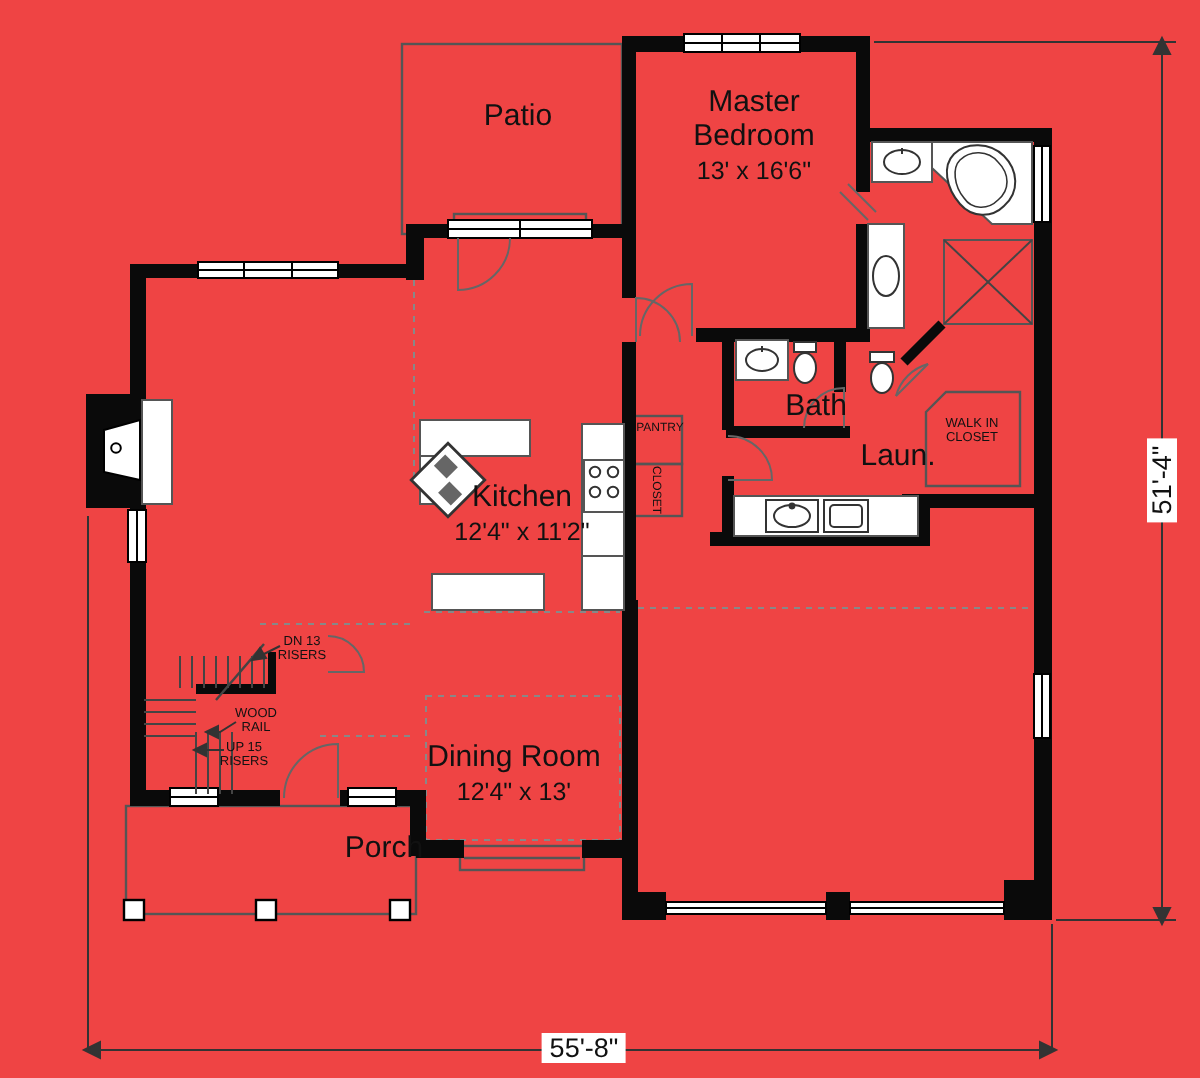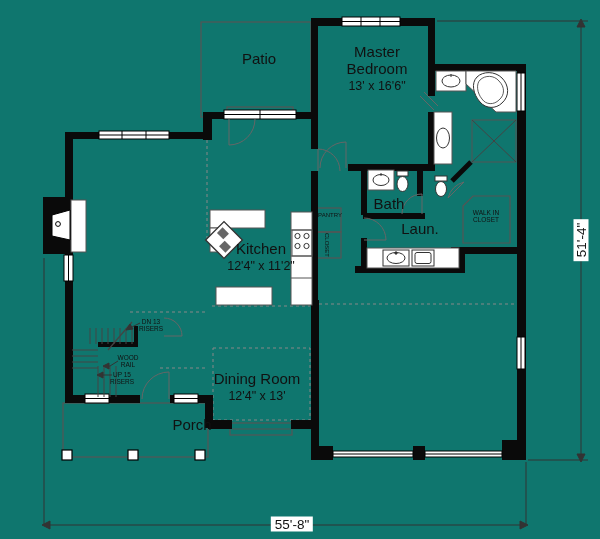--- a/index.html
+++ b/index.html
@@ -1,16 +1,16 @@
 <!DOCTYPE html>
 <html><head>
 <meta charset="utf-8">
 <style>
   html,body{margin:0;padding:0;background:#ffffff;}
-  #plan{position:relative;width:600px;height:539px;background:#0f766e;overflow:hidden;
+  #plan{position:relative;width:600px;height:539px;background:#ef4444;overflow:hidden;
         font-family:"Liberation Sans",sans-serif;color:#111;}
   #plan svg.overlay{position:absolute;left:0;top:0;}
   .room-label{position:absolute;transform:translate(-50%,-50%);text-align:center;line-height:1.12;white-space:nowrap;}
   .room-name{font-size:15px;}
   .room-dims{font-size:12.5px;margin-top:1px;}
   .wrap .room-name{white-space:normal;}
   .tiny{position:absolute;transform:translate(-50%,-50%);font-size:6.5px;line-height:1.15;
         text-align:center;letter-spacing:0;white-space:normal;}
   .tiny-rot{transform:translate(-50%,-50%) rotate(90deg);white-space:nowrap;}
   .dim-label{position:absolute;transform:translate(-50%,-50%);font-size:13.5px;background:#fff;padding:0 4px;}
@@ -272,25 +272,25 @@
   <div class="room-dims">13' x 16'6"</div>
 </div>
 
 
 
 <div class="room-label" style="left:261px;top:257px;">
   <div class="room-name">Kitchen</div>
   <div class="room-dims">12'4" x 11'2"</div>
 </div>
 
-<div class="room-label" style="left:389px;top:204px;">
+<div class="room-label" style="left:408px;top:204px;">
   <div class="room-name">Bath</div>
 </div>
 
-<div class="room-label" style="left:420px;top:229px;text-align:right;">
+<div class="room-label" style="left:449px;top:229px;text-align:right;">
   <div class="room-name">Laun.</div>
 </div>
 
 <div class="room-label" style="left:257px;top:387px;">
   <div class="room-name">Dining Room</div>
   <div class="room-dims">12'4" x 13'</div>
 </div>
 
 
 <div class="room-label" style="left:148px;top:425px;margin-left:44px;">

